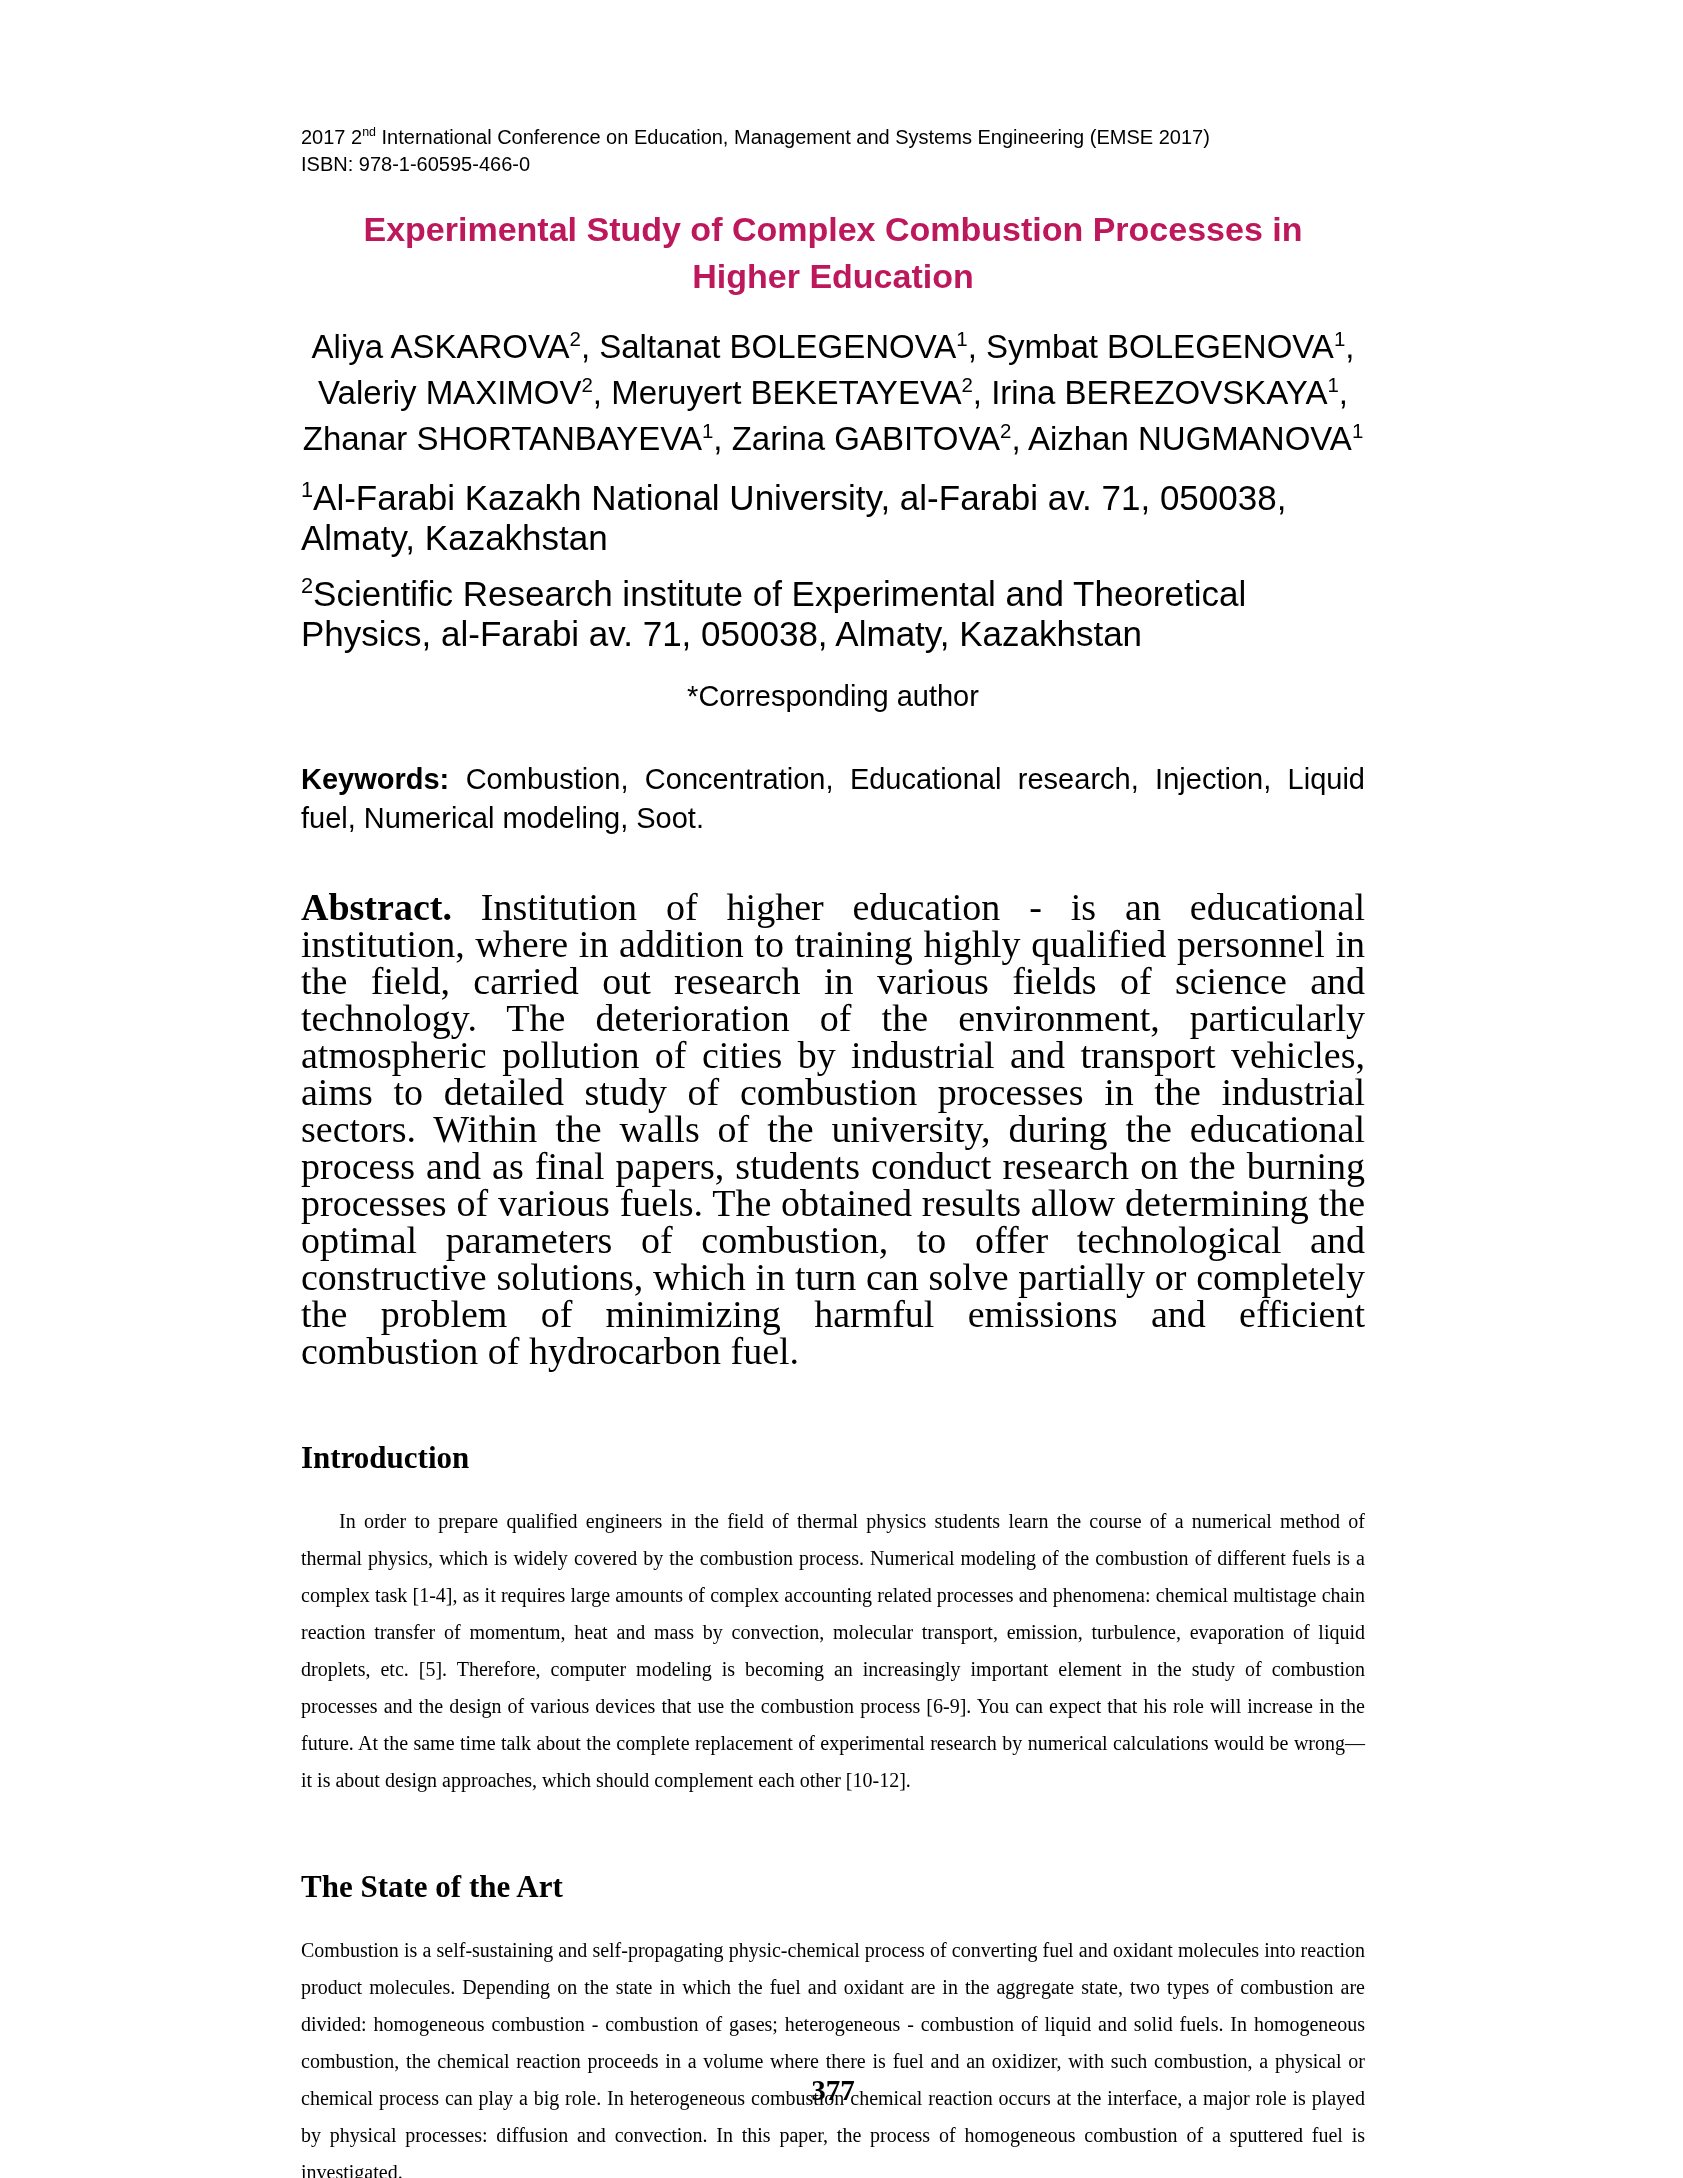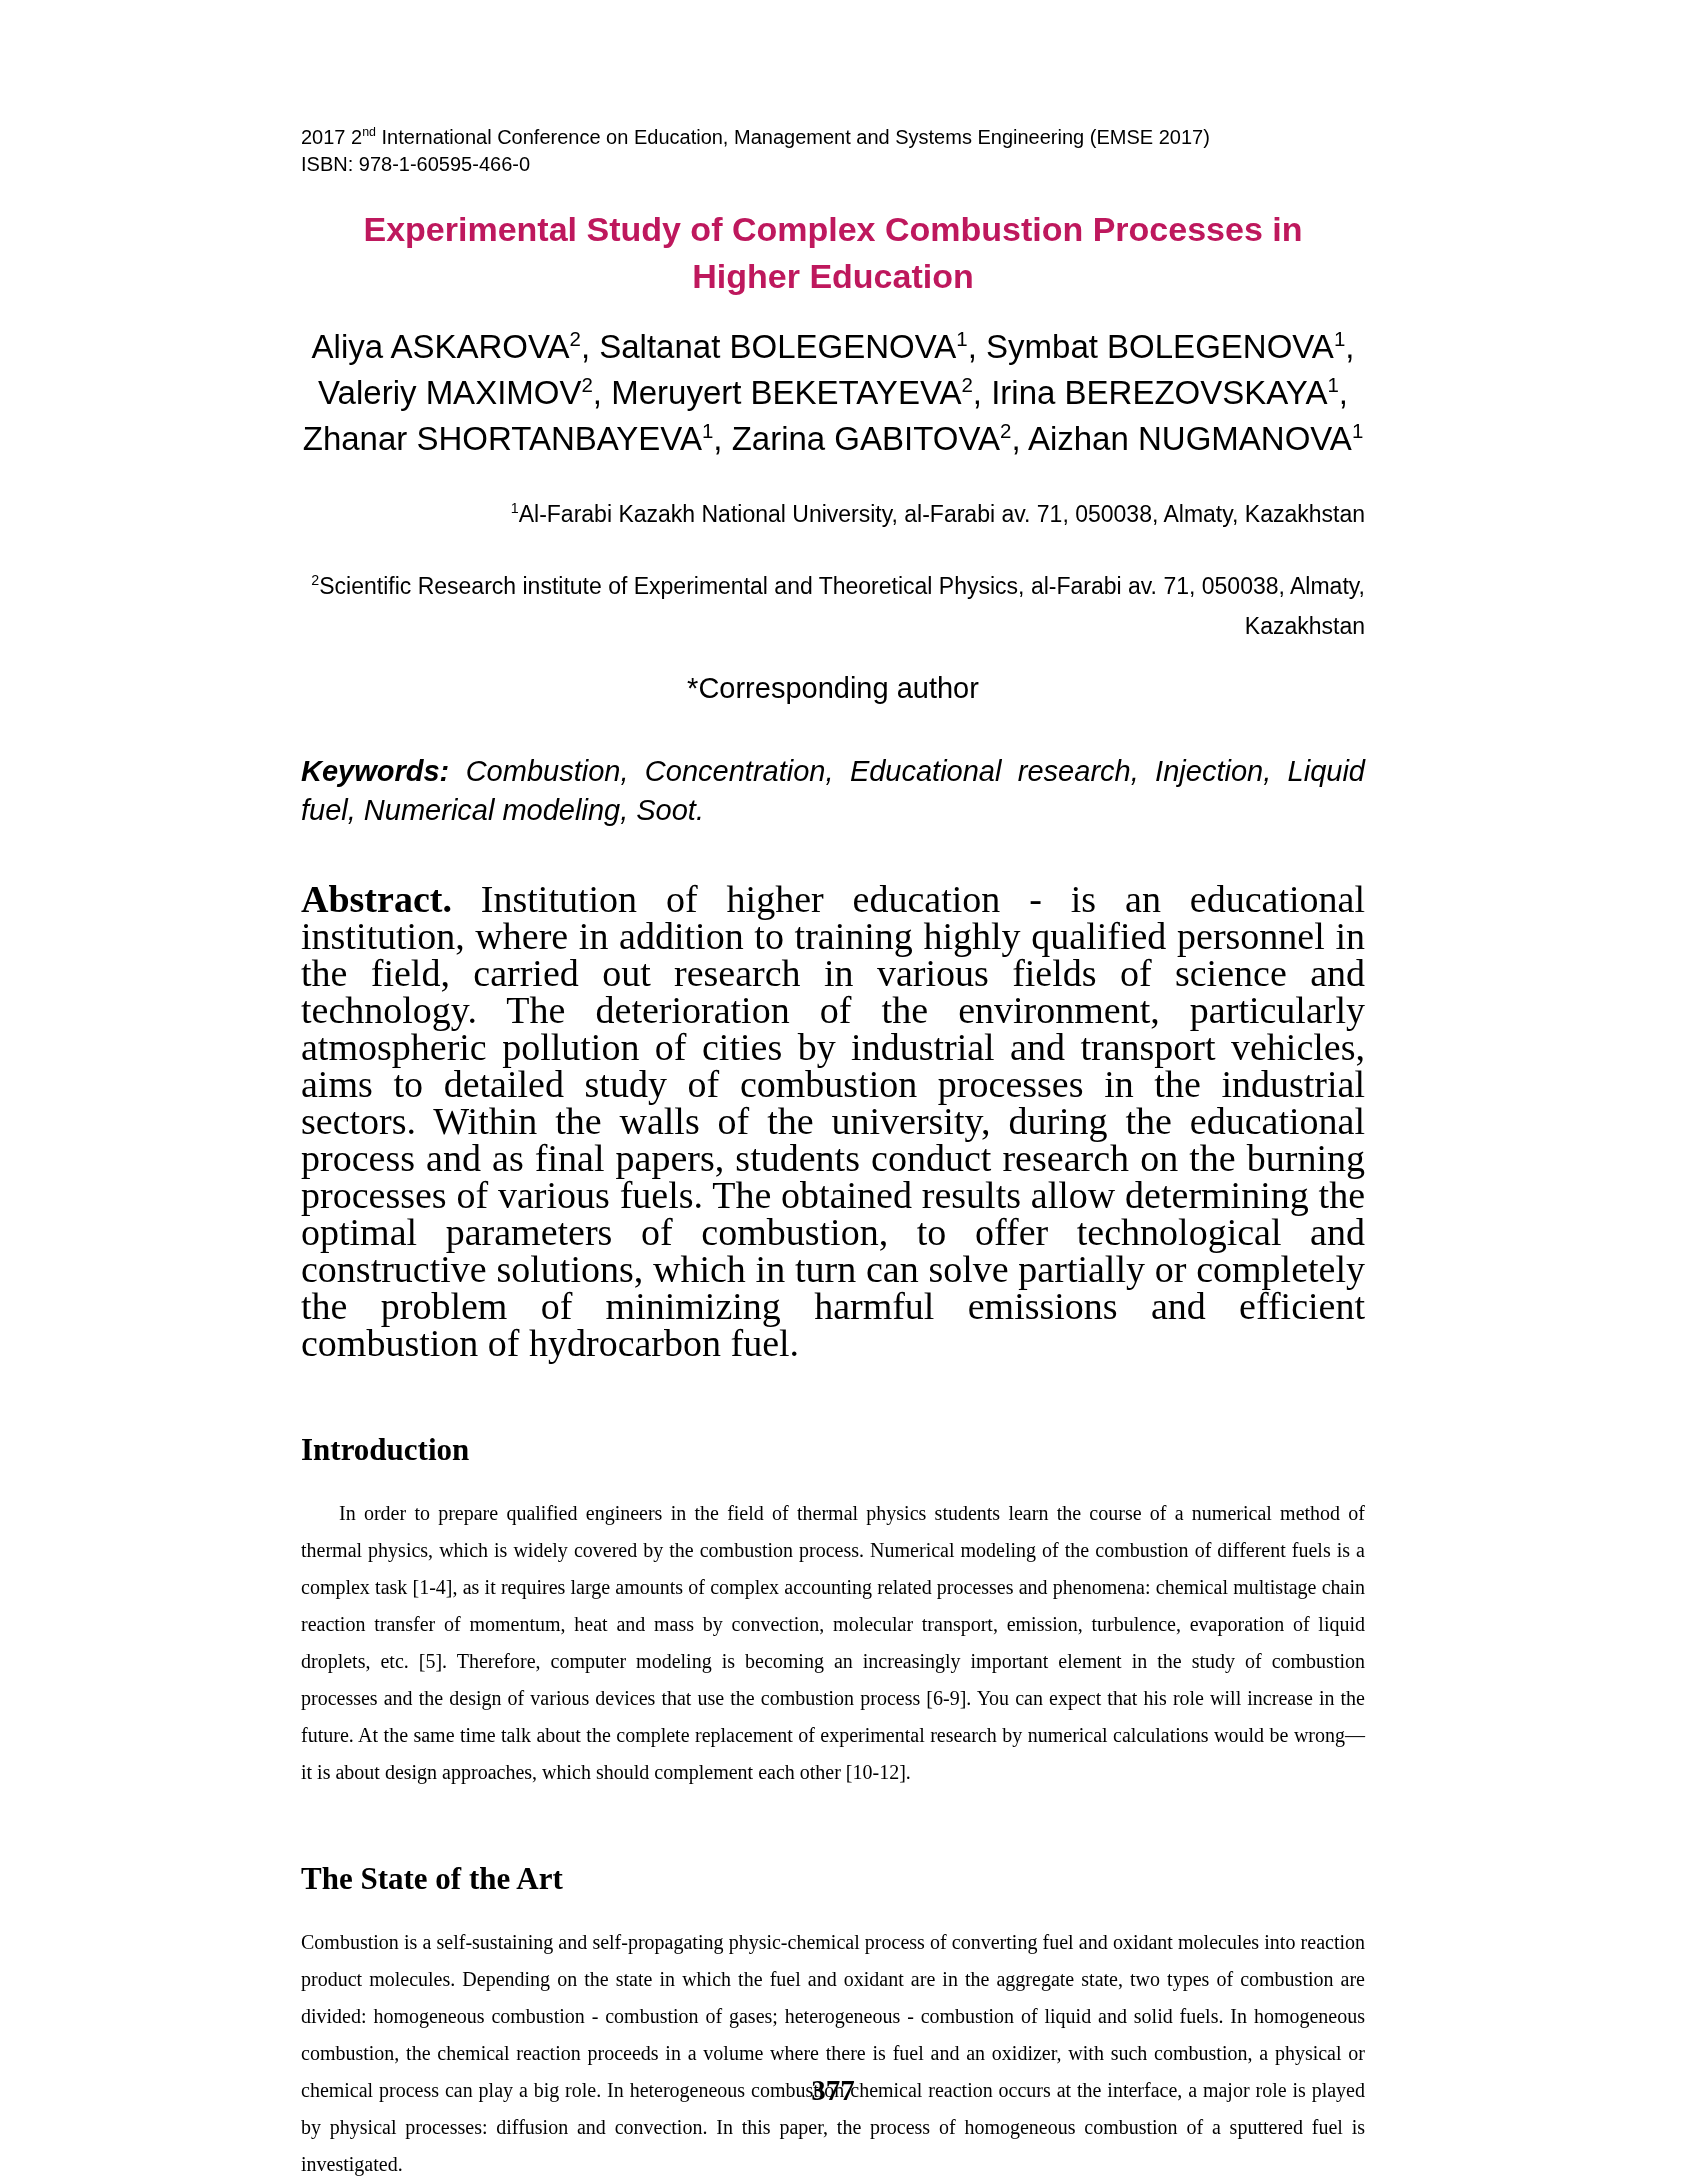--- a/index.html
+++ b/index.html
@@ -23,29 +23,28 @@
     font-weight:bold;
     font-size:34px;
     line-height:47px;
     text-align:center;
     margin:28px auto 0;
     max-width:1049px;
   }
 
   .authors{font-size:33px;line-height:46px;text-align:center;margin-top:24px;}
 
-  .affil{font-size:23px;line-height:40px;text-align:right;margin-top:32px;}
+  .affil{font-size:35px;line-height:40px;text-align:left;margin-top:16px;}
   .affil-2{max-width:1188px;margin-left:auto;margin-right:auto;}
   .corresponding{font-size:29px;line-height:36px;text-align:center;margin-top:24px;}
 
   .keywords{
     font-size:29px;line-height:39px;
     text-align:justify;
     margin:46px 0 0;
-    font-style:italic;
   }
   .keywords b{font-weight:bold;}
 
   .abstract{
     font-size:38px;line-height:37px;
     text-align:justify;
     margin:51px 0 16px;
   }
   .abstract b{font-weight:bold;}
 

